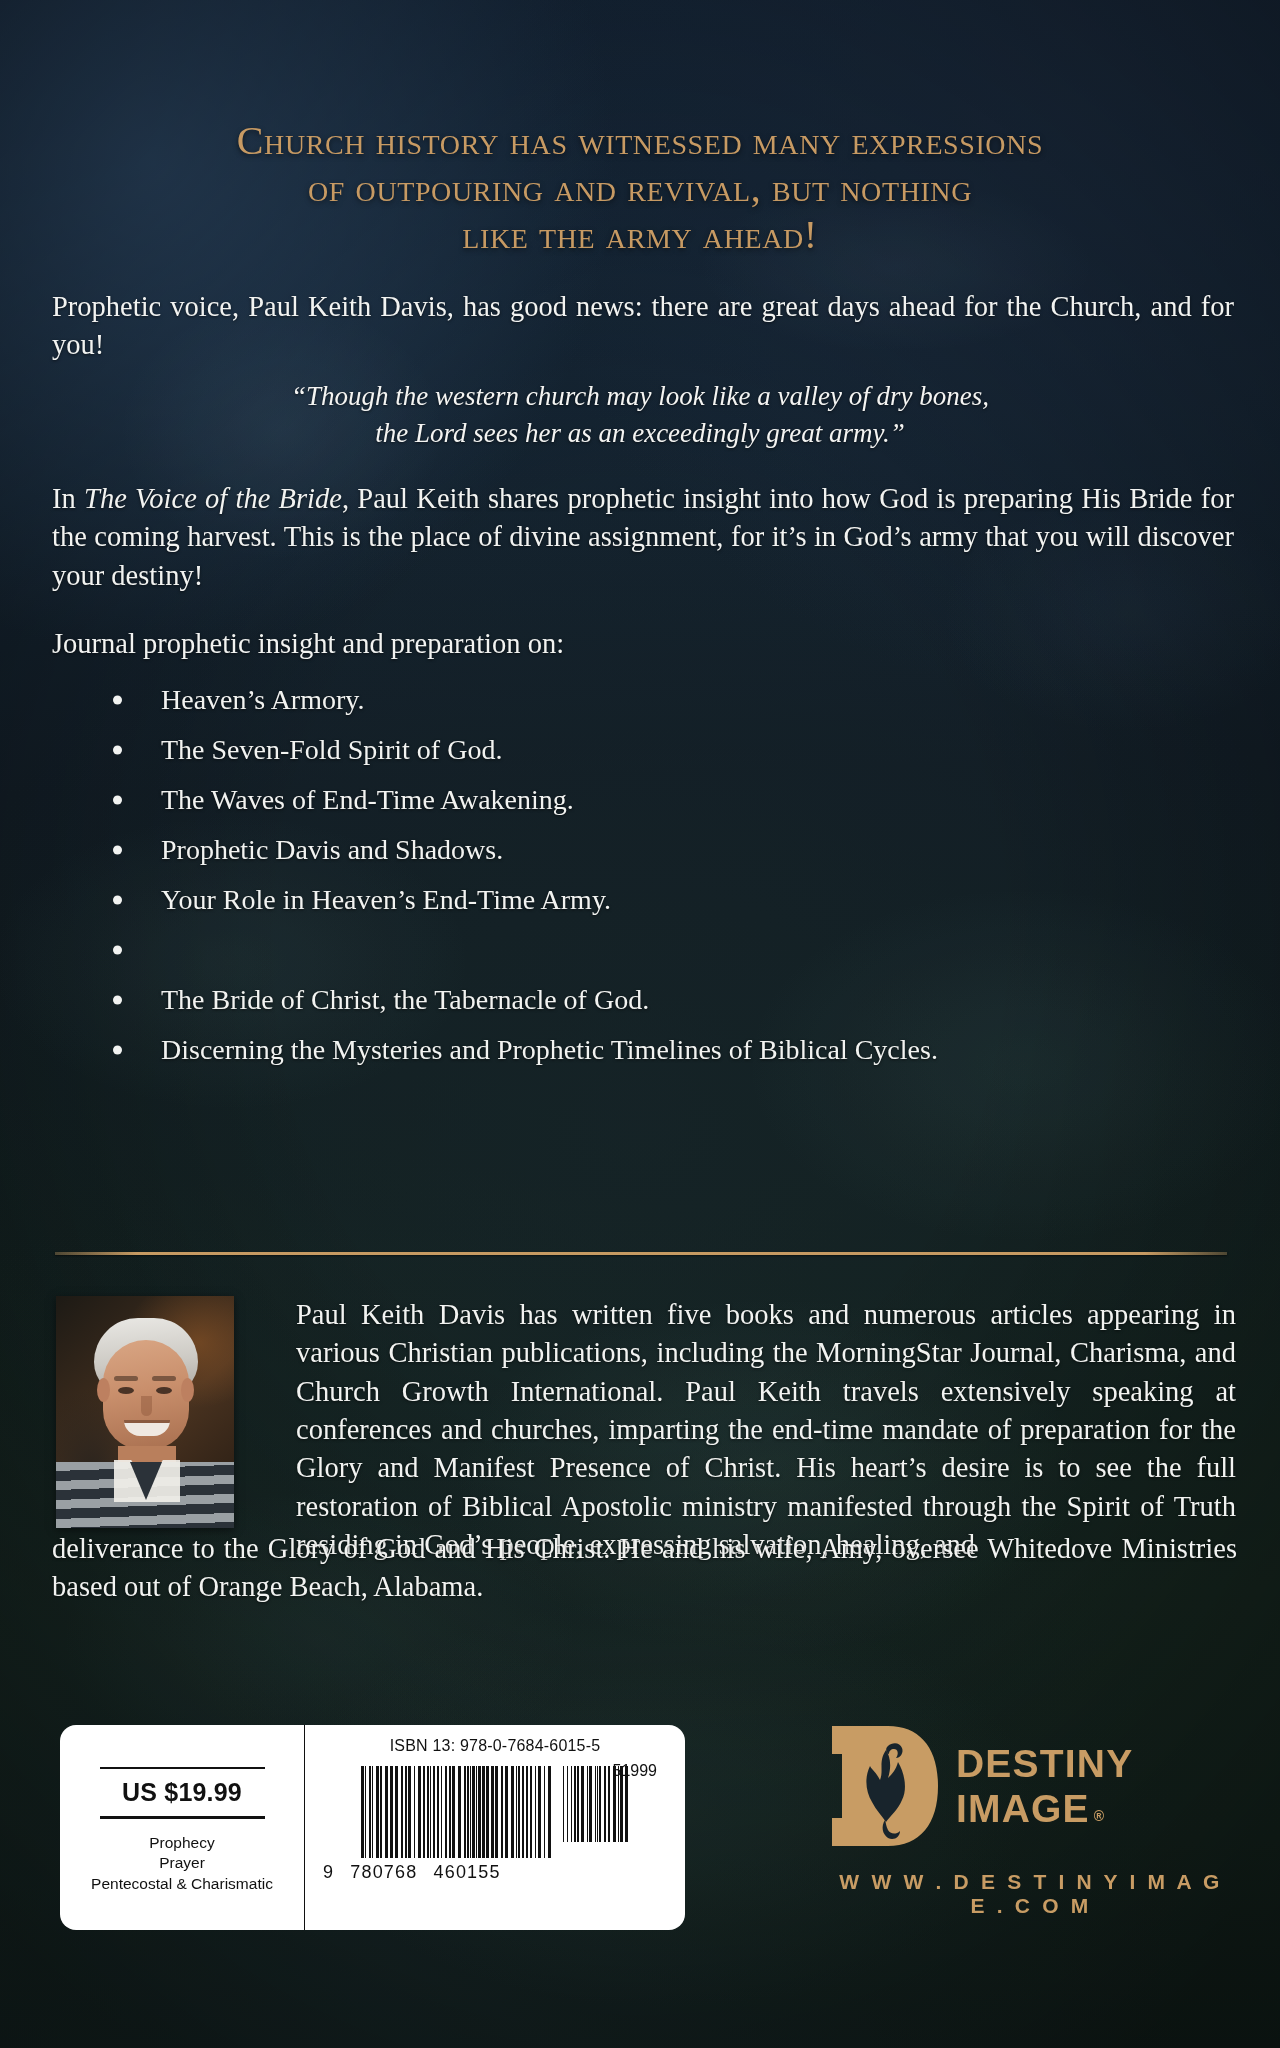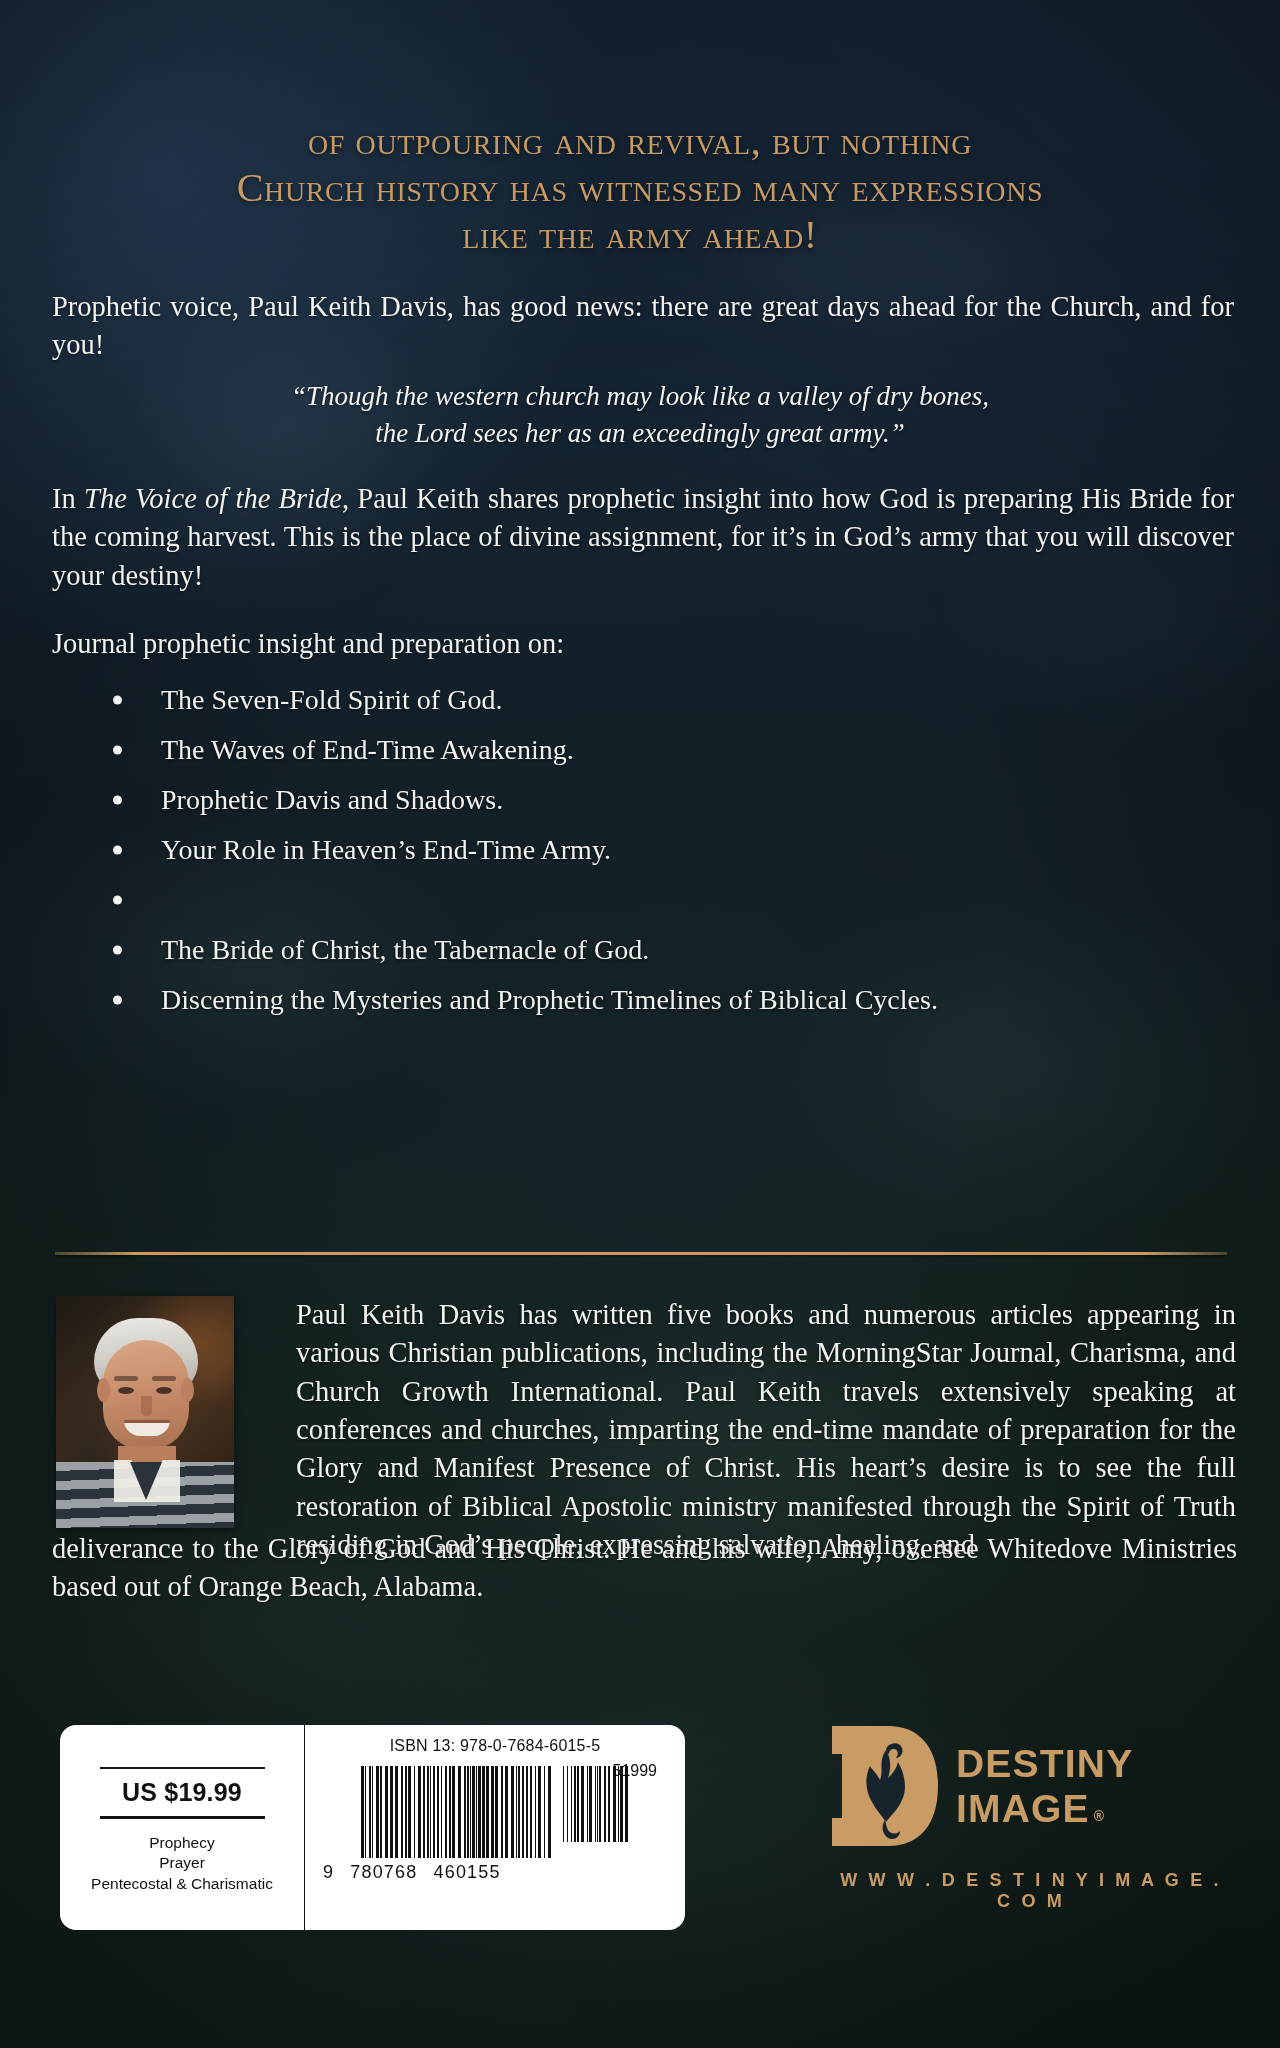--- a/index.html
+++ b/index.html
@@ -321,54 +321,58 @@
   }
   #logo-destiny { font-size:39px; letter-spacing:1.2px; }
   #logo-image-row { display:flex; align-items:flex-end; margin-top:6px; }
   #logo-image { font-size:39px; letter-spacing:1.2px; }
   #logo-reg { font-size:14px; margin-left:4px; margin-bottom:5px; }
   #logo-url {
     margin-top:20px;
     margin-left:6px;
     color:#c89c64;
     font-family:"Liberation Sans", sans-serif;
-    font-size:18px;
+    font-size:21px;
     font-weight:bold;
     letter-spacing:3.2px;
     text-align:center;
     width:394px;
   }
 </style>
 </head>
 <body>
 
 <div id="cover">
   <div id="cover-texture"></div>
   <div id="cover-vignette"></div>
 
   <div id="content">
 
     <div class="headline">
+      <div>Church history has witnessed many expressions</div>
       <div>of outpouring and revival, but nothing</div>
-      <div>Church history has witnessed many expressions</div>
       <div>like the army ahead!</div>
     </div>
 
     <p class="body-text" id="para-intro">Prophetic voice, Paul Keith Davis, has good news: there are great days ahead for the Church, and for you!</p>
 
     <div id="pullquote">
       <div>“Though the western church may look like a valley of dry bones,</div>
       <div>the Lord sees her as an exceedingly great army.”</div>
     </div>
 
     <p class="body-text" id="para-book"><span>In </span><i>The Voice of the Bride</i><span>, Paul Keith shares prophetic insight into how God is preparing His Bride for the coming harvest. This is the place of divine assignment, for it’s in God’s army that you will discover your destiny!</span></p>
 
     <p class="body-text" id="lead-in">Journal prophetic insight and preparation on:</p>
 
     <ul id="bullets">
+      <li>
+          <span class="dot"></span>
+          <span>Heaven’s Armory.</span>
+        </li>
       <li>
           <span class="dot"></span>
           <span>The Seven-Fold Spirit of God.</span>
         </li>
       <li>
           <span class="dot"></span>
           <span>The Waves of End-Time Awakening.</span>
         </li>
       <li>
           <span class="dot"></span>

